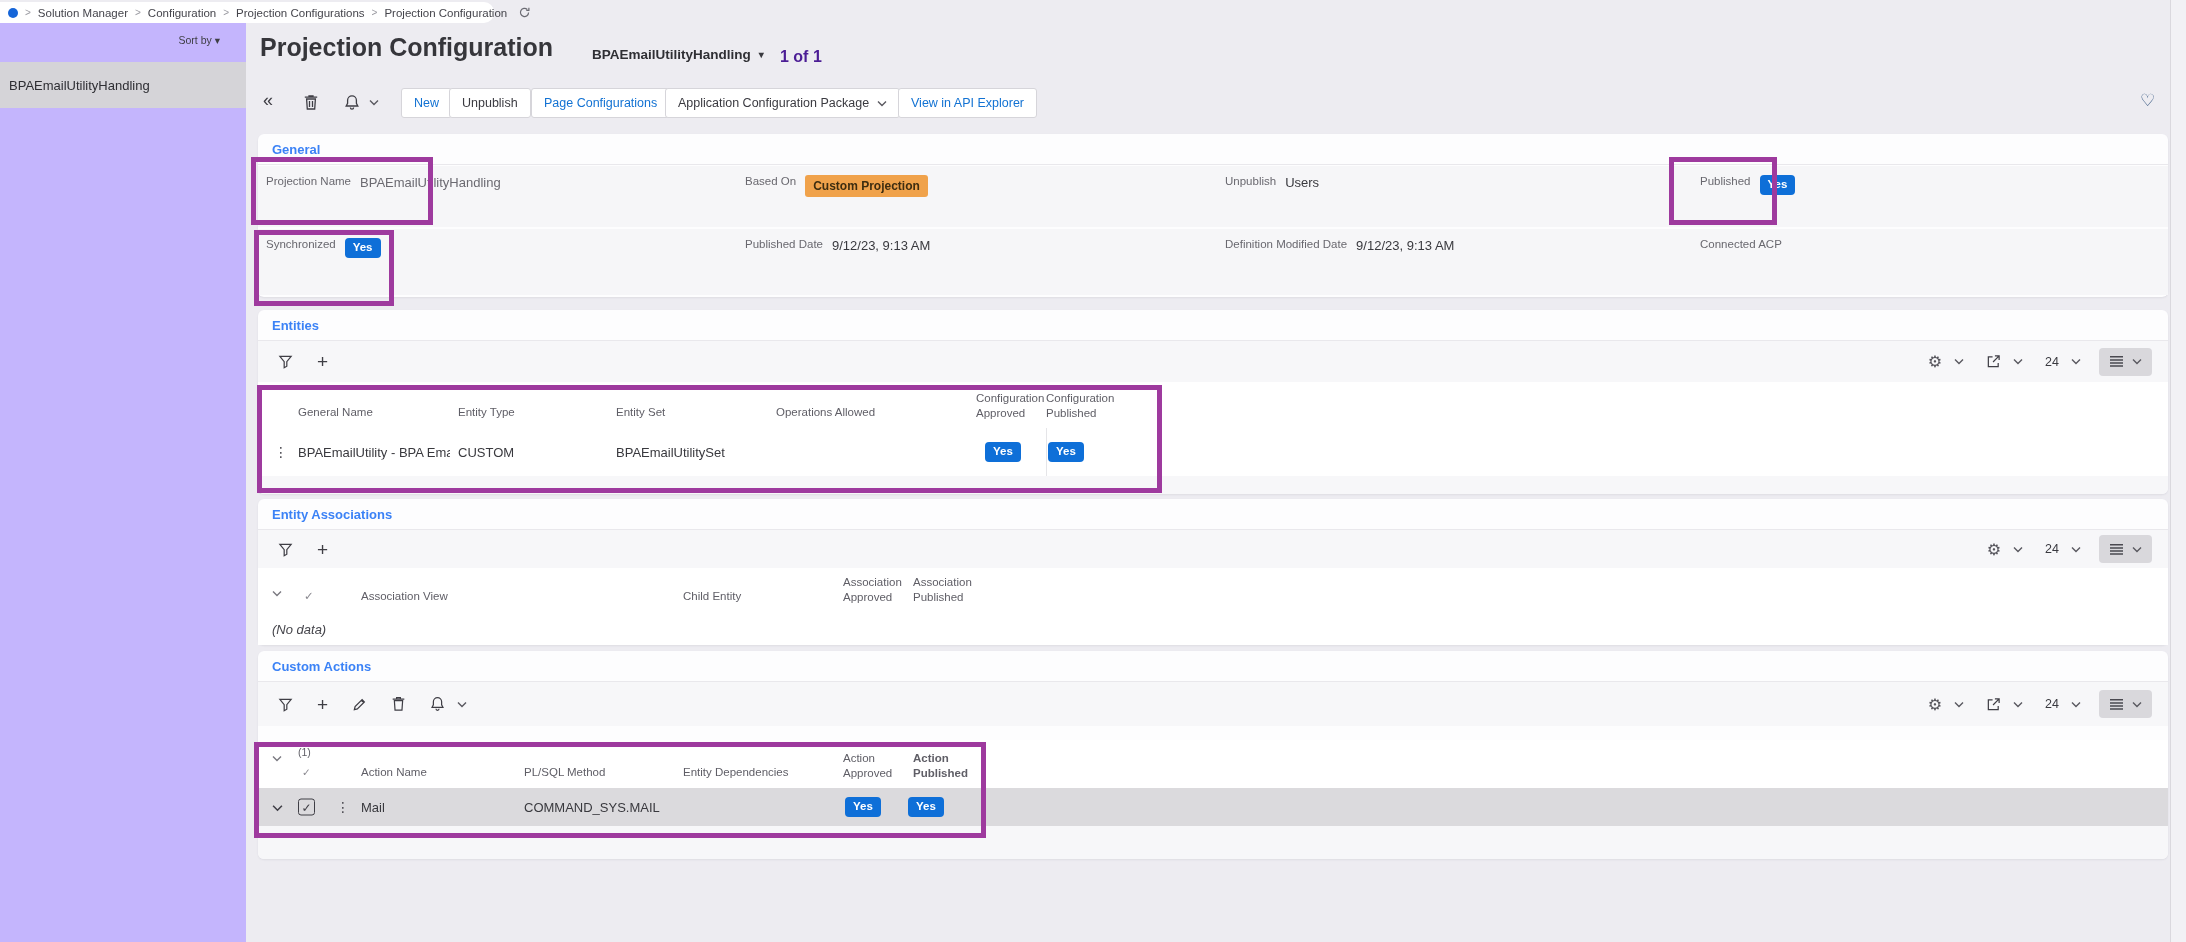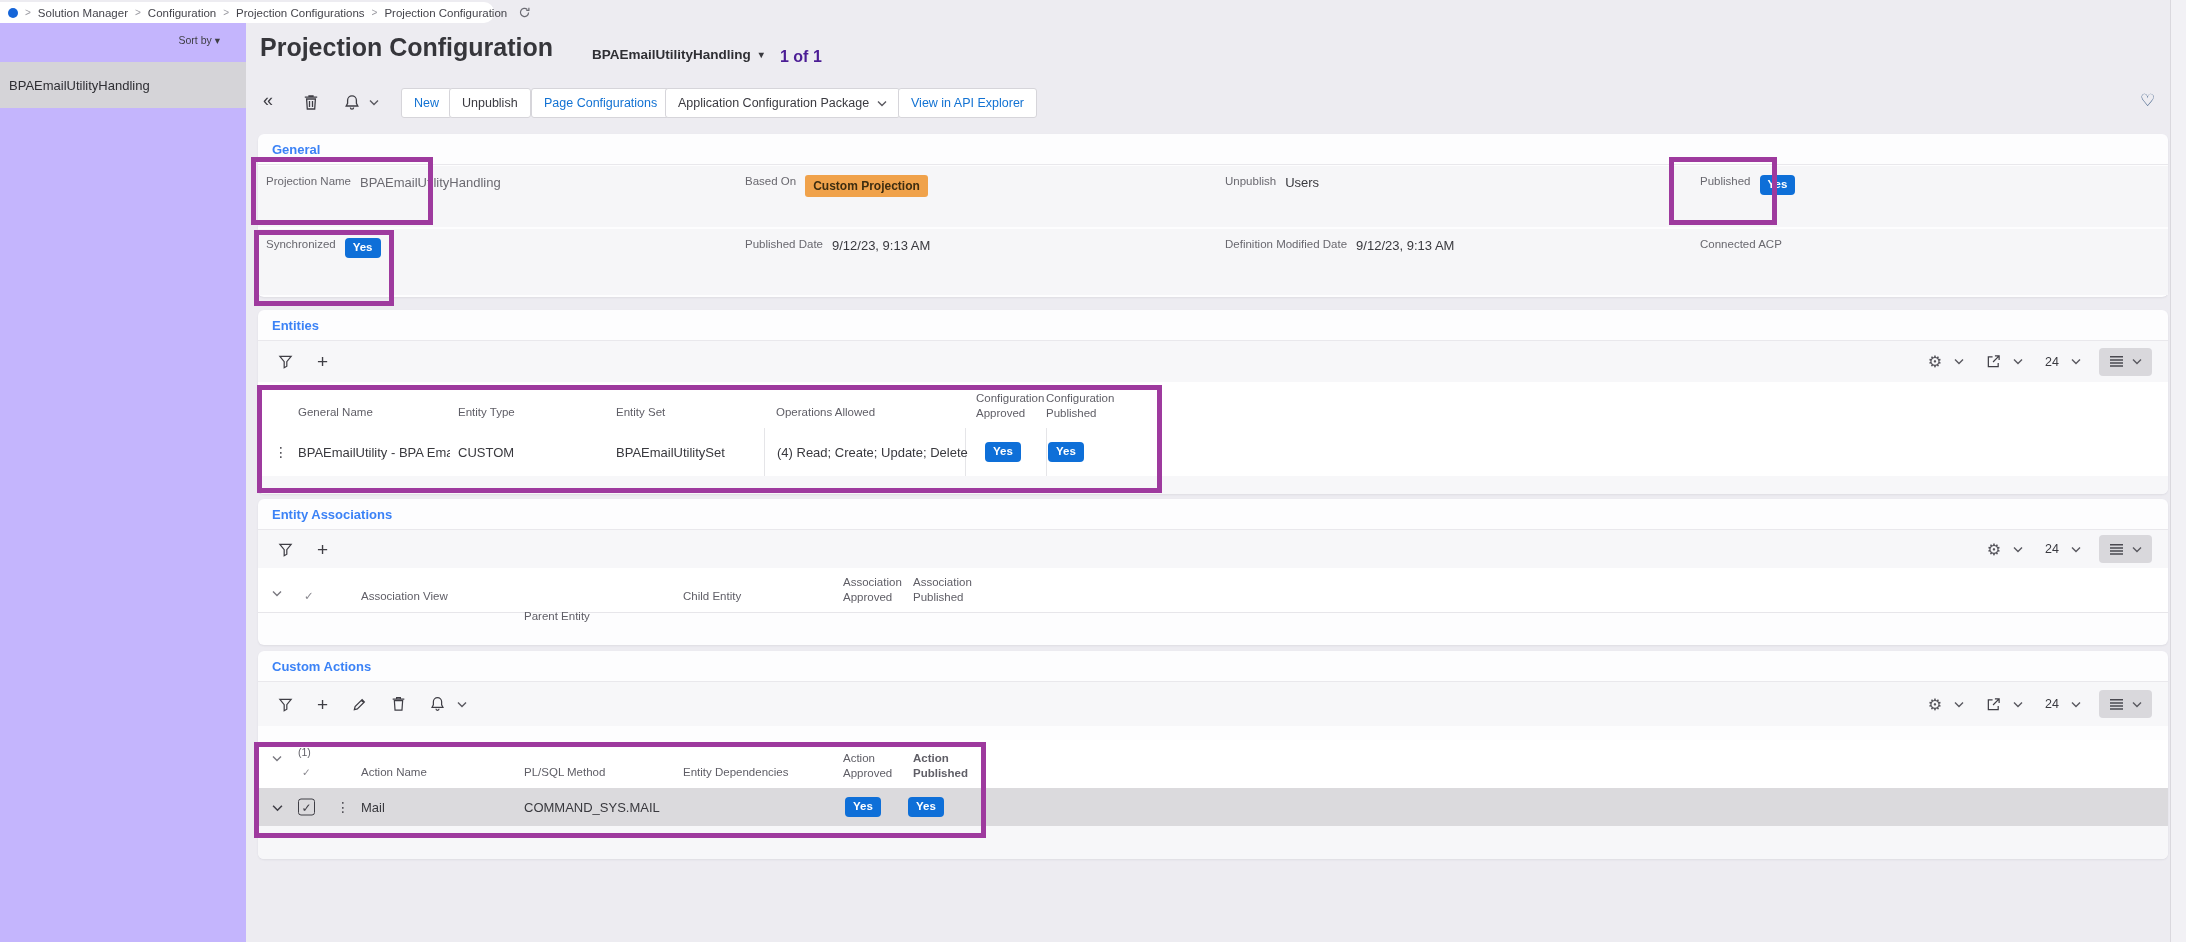--- a/index.html
+++ b/index.html
@@ -243,23 +243,20 @@
       <span class="th" style="left:518px;top:24px;">Operations Allowed</span>
       <span class="th wrap" style="left:718px;top:9px;">Configuration Approved</span>
       <span class="th wrap" style="left:788px;top:9px;">Configuration Published</span>
     </div>
 
     <div class="trow" style="top:118px;height:48px;">
       <span class="cell kebab" style="left:16px;">⋮</span>
       <span class="cell" style="left:40px;width:152px;overflow:hidden;">BPAEmailUtility - BPA Ema</span>
       <span class="cell" style="left:200px;">CUSTOM</span>
       <span class="cell" style="left:358px;">BPAEmailUtilitySet</span>
-      <div style="position:absolute;left:506px;width:200px;top:0;bottom:0;border-left:1px solid #e5e5e8;border-right:1px solid #e5e5e8;">
-        <span class="cell" style="left:12px;">(4) Read; Create; Update; Delete</span>
-      </div>
       <div style="position:absolute;left:706px;width:82px;top:0;bottom:0;border-right:1px solid #e5e5e8;">
         <span class="cell badge-yes" style="left:21px;">Yes</span>
       </div>
       <span class="cell badge-yes" style="left:790px;">Yes</span>
     </div>
     <div class="strip" style="top:166px;height:18px;"></div>
   </div>
 
   <div class="card" style="top:499px;height:146px;">
     <div class="card-title">Entity Associations</div>
@@ -299,20 +296,23 @@
           <polyline points="1,1.5 5,5.5 9,1.5" fill="none" stroke="#7a7980" stroke-width="1.4"></polyline>
         </svg>
       <span class="th" style="left:46px;top:21px;color:#8a8990;">✓</span>
       <span class="th" style="left:103px;top:22px;">Association View</span>
       <span class="th" style="left:266px;top:22px;margin-top:20px;">Parent Entity</span>
       <span class="th" style="left:425px;top:22px;">Child Entity</span>
       <span class="th wrap" style="left:585px;top:7px;">Association Approved</span>
       <span class="th wrap" style="left:655px;top:7px;">Association Published</span>
     </div>
 
+    <div class="trow" style="top:113px;height:33px;">
+      <span class="cell nodata" style="left:14px;">(No data)</span>
+    </div>
   </div>
 
   <div class="card" style="top:651px;height:208px;">
     <div class="card-title">Custom Actions</div>
     <div class="card-head-line"></div>
 
     <div class="grid-toolbar" style="top:31px;height:44px;">
       <div class="gt-left">
         <span class="tool-ico">
           <svg width="15" height="15" viewBox="0 0 16 16">

